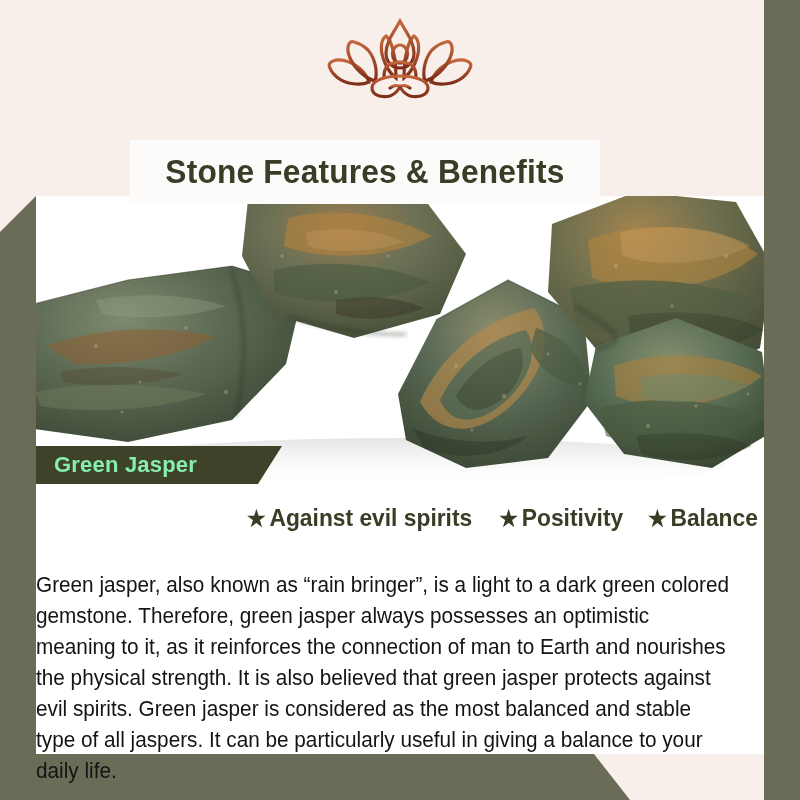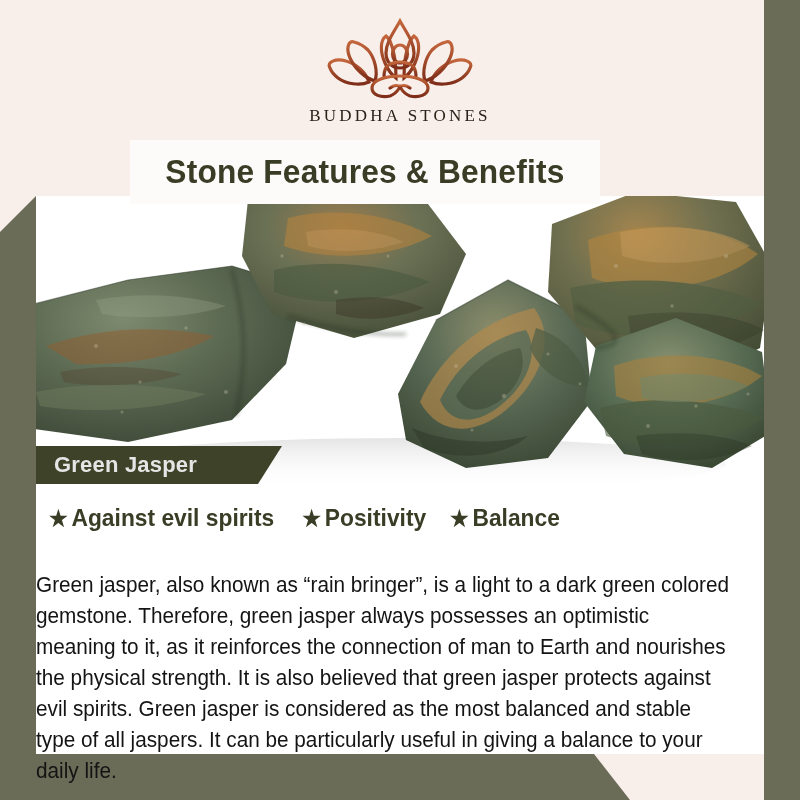--- a/index.html
+++ b/index.html
@@ -140,35 +140,35 @@
     height: 38px;
     width: 246px;
     background: #3e4228;
     -webkit-clip-path: polygon(0 0, 246px 0, 222px 38px, 0 38px);
     clip-path: polygon(0 0, 246px 0, 222px 38px, 0 38px);
     display: flex;
     align-items: center;
     z-index: 7;
   }
   .name-text {
-    color: #e5e5e5;
+    color: #86efac;
     font-size: 22px;
     font-weight: bold;
     padding-left: 18px;
     letter-spacing: 0.2px;
     font-family: "Liberation Sans", sans-serif;
   }
 
   
   .features {
     position: absolute;
     left: 0;
     top: 504px;
     width: 732px;
-    text-align: left;
+    text-align: right;
     white-space: nowrap;
   }
   .feature {
     display: inline-block;
     font-family: "Liberation Sans Narrow", "Liberation Sans", sans-serif;
     font-size: 24px;
     font-weight: bold;
     color: #3a3d25;
     margin: 0 7px;
     transform: scaleX(0.95);
@@ -233,21 +233,20 @@
 
             <ellipse cx="76" cy="38" rx="7.5" ry="9"></ellipse>
 
             <path d="M60,60 C60,50 66,46 76,46 C86,46 92,50 92,60"></path>
 
             <path d="M76,60 C62,60 48,64 48,72 C48,79 57,82 66,80 C72,78 74,74 76,71 C78,74 80,78 86,80 C95,82 104,79 104,72 C104,64 90,60 76,60 Z"></path>
 
             <path d="M66,72 C70,69 74,69 76,71 C78,69 82,69 86,72"></path>
           </g>
         </svg>
-        <span class="logo-word">BUDDHA STONES</span>
       </div>
     </div>
 
     <div class="photo">
       <svg width="728" height="296" viewBox="0 0 728 296" preserveAspectRatio="none">
         <defs>
           <radialGradient id="r1" cx="35%" cy="30%" r="80%">
             <stop offset="0%" stop-color="#7e8a6e"></stop>
             <stop offset="45%" stop-color="#5d6a53"></stop>
             <stop offset="100%" stop-color="#3a4634"></stop>

